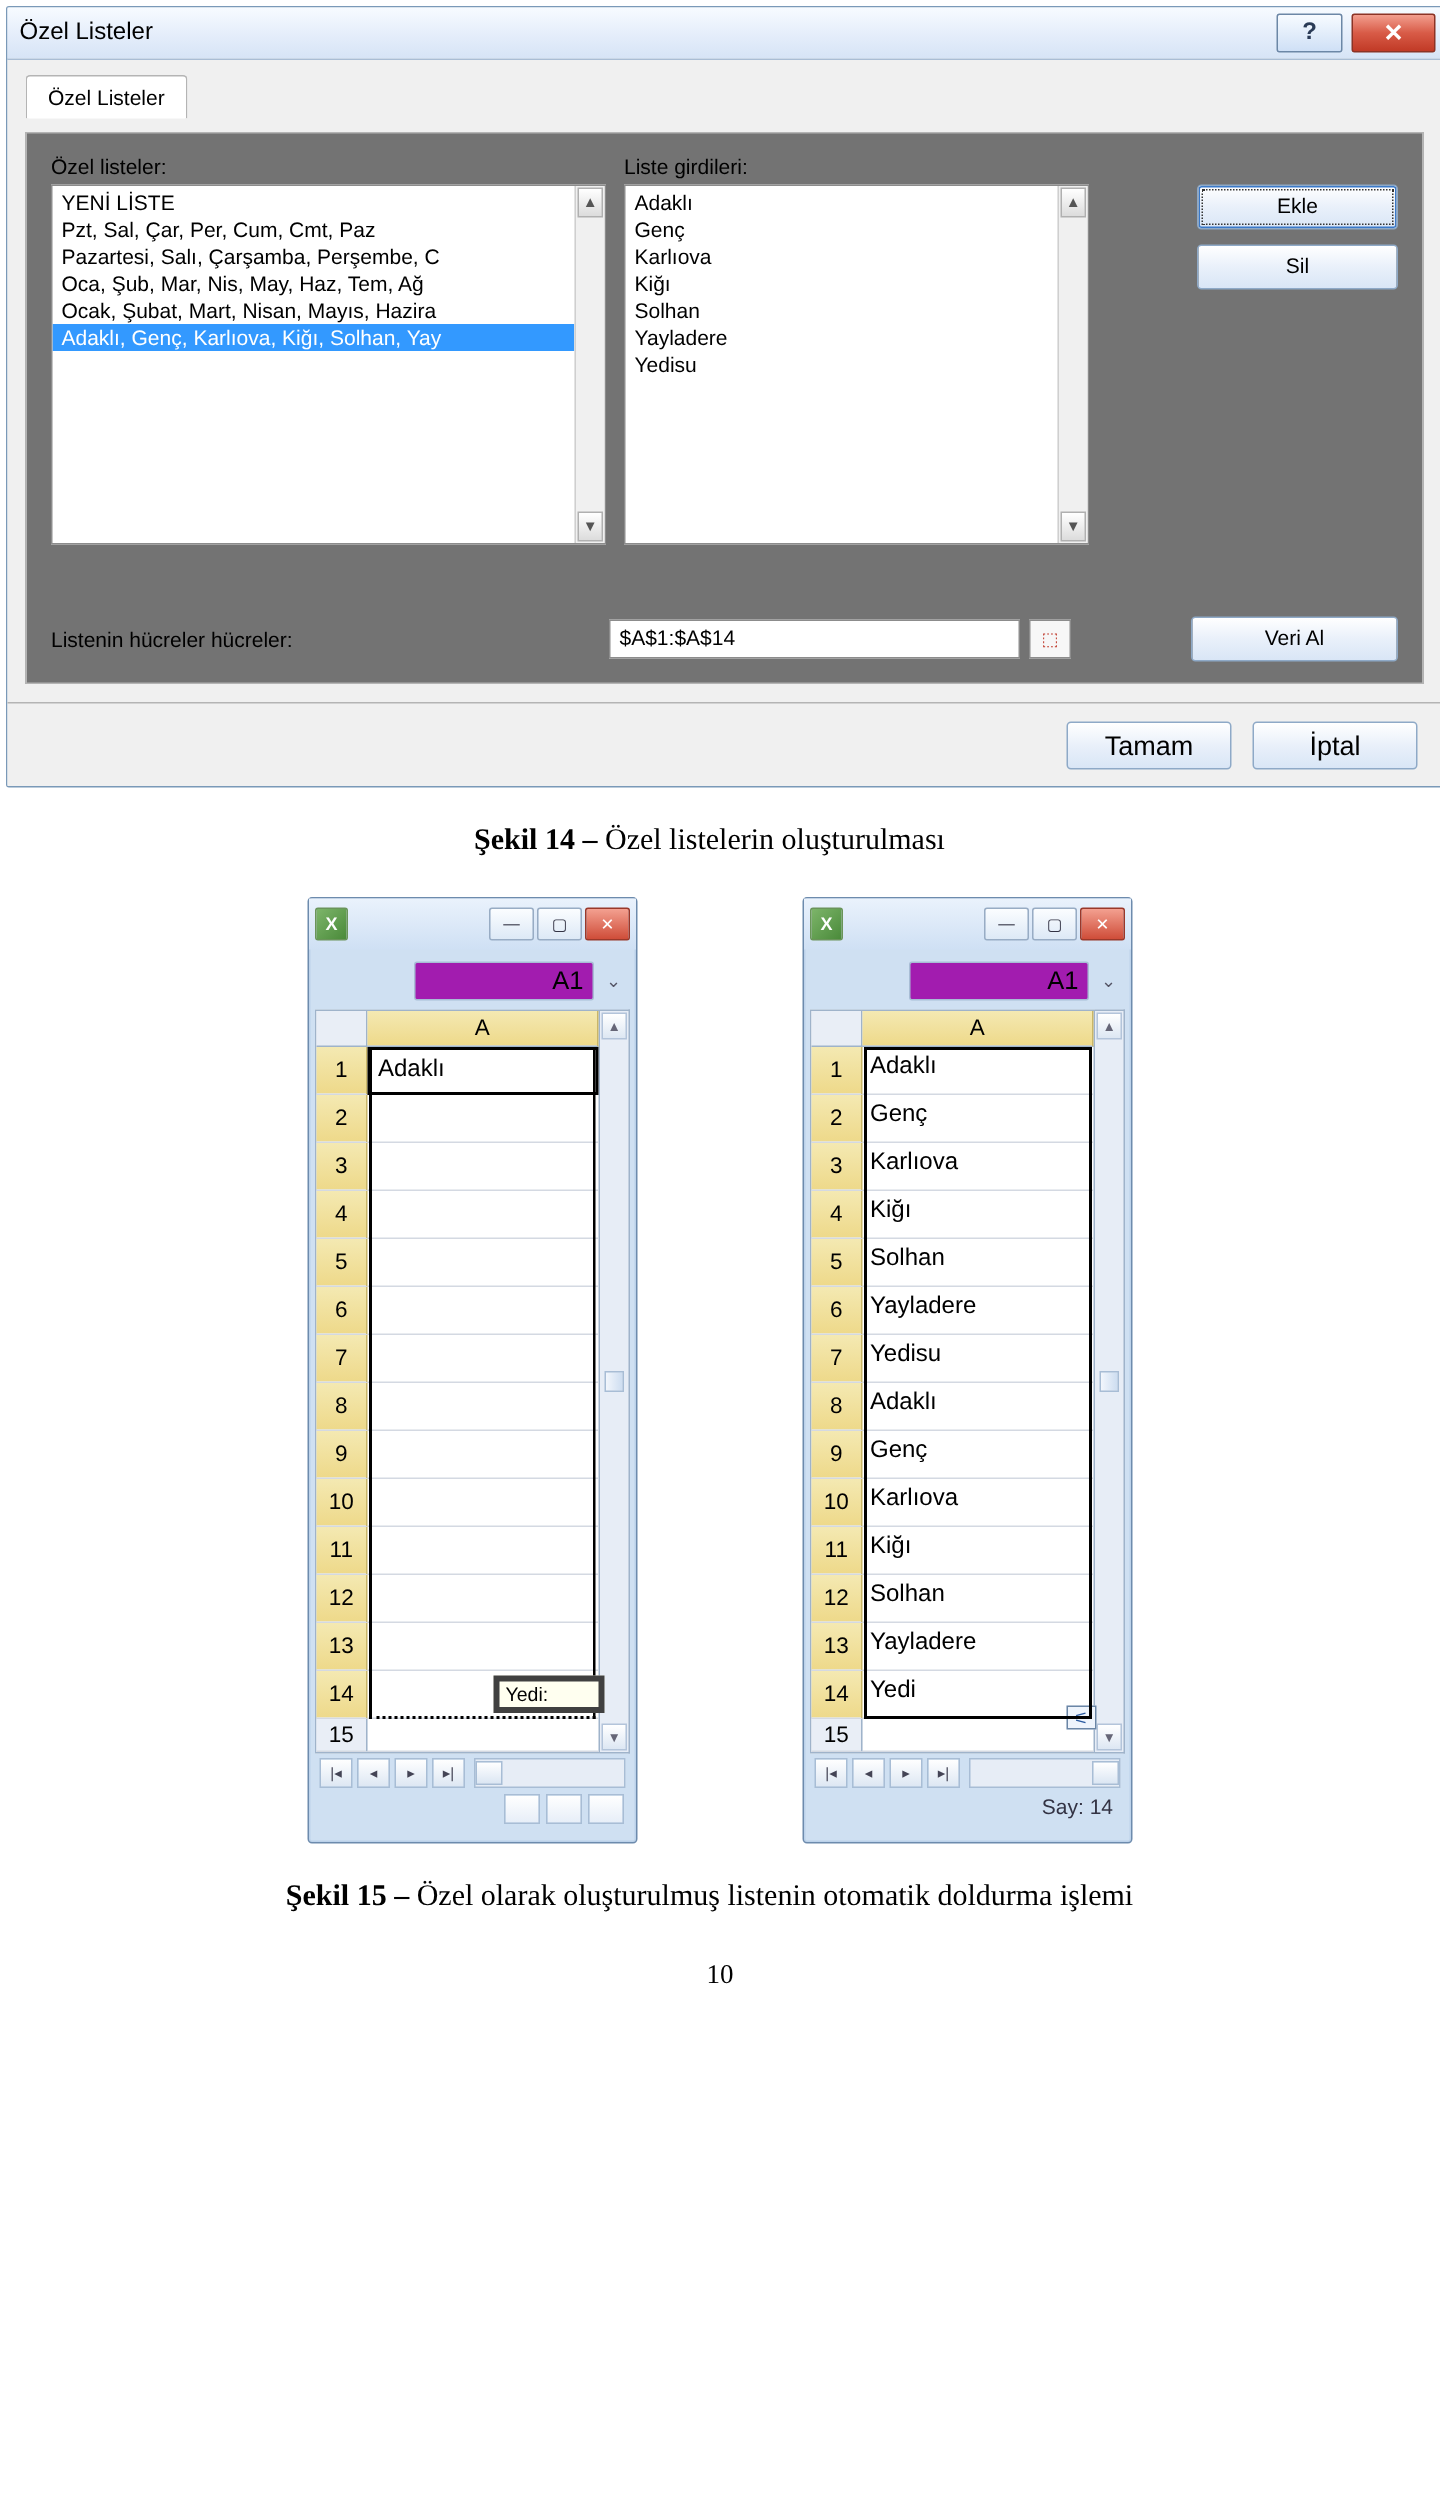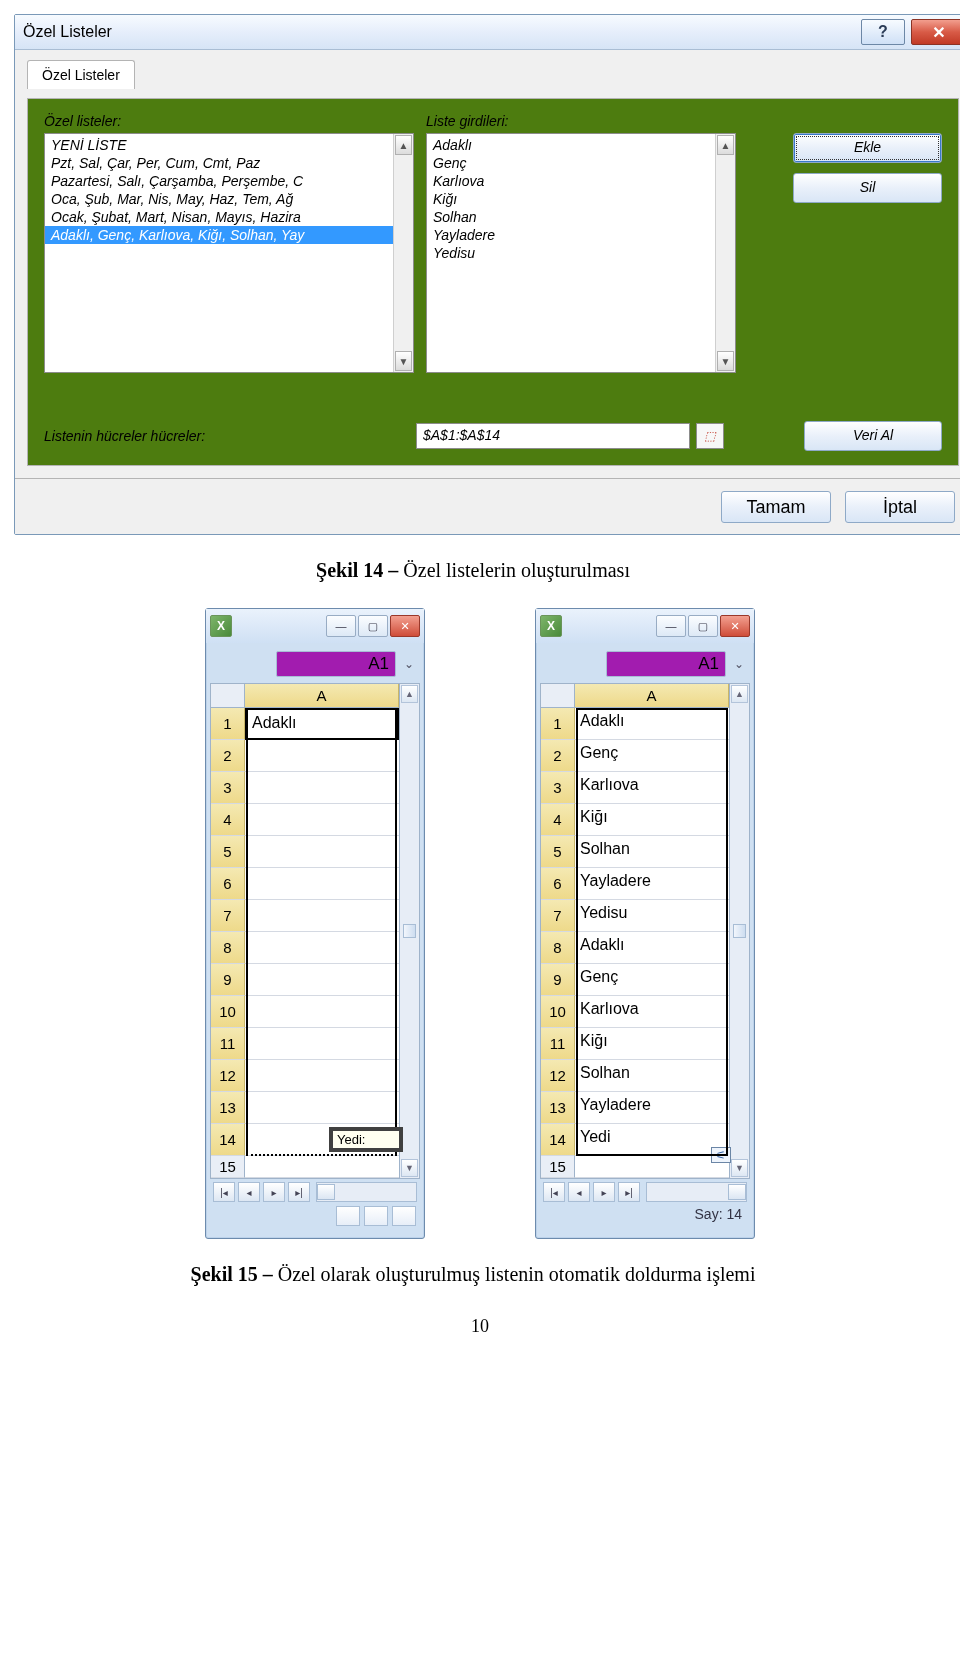--- a/index.html
+++ b/index.html
@@ -5,21 +5,21 @@
   * { box-sizing: border-box; }
   body {
     margin: 0;
     font-family: "Segoe UI", Tahoma, sans-serif;
     background: #fff;
     color: #000;
     font-size: 14px;
   }
   .page {
     width: 960px;
-    padding: 14px;
+    padding: 4px;
   }
 
   
   .dlg-window {
     width: 958px;
     margin: 0 auto 18px auto;
     border: 1px solid #7a99b8;
     background: #fff;
     border-radius: 2px;
   }
@@ -51,42 +51,41 @@
     border:1px solid #b4b4b4;
     border-bottom:none;
     background:#fff;
     border-radius:3px 3px 0 0;
     font-size:14px;
   }
   .tab-panel {
     border:1px solid #b4b4b4;
     margin-top:-1px;
     padding:14px 16px 92px 16px;
-    background:#4d7c0f;
+    background:#737373;
     position:relative;
-    font-style:italic;
   }
   .row1 { display:flex; gap:12px; align-items:flex-start; }
   .col-lists, .col-entries { display:flex; flex-direction:column; }
   .col-lists { width:370px; }
   .col-entries { width:310px; }
   .col-btns { flex:1; display:flex; flex-direction:column; gap:10px; align-items:flex-end; padding-top:20px;}
 
   .lbl { font-size:14px; margin-bottom:4px; display:inline-block; }
   .listbox {
     border:1px solid #8c8c8c; background:#fff; height:240px; position:relative;
     display:flex;
   }
   .listbox-inner { flex:1; overflow:hidden; padding:2px 0; }
   .list-row { padding:1px 6px; font-size:14px; white-space:nowrap; overflow:hidden; }
   .list-row.selected { background:#3399ff; color:#fff; }
   .lb-scroll { width:20px; border-left:1px solid #cfcfcf; background:#f0f0f0; display:flex; flex-direction:column; justify-content:space-between; }
   .sb-btn { height:20px; background:linear-gradient(to bottom,#fff,#dcdcdc); border:1px solid #b0b0b0; margin:1px; display:flex;align-items:center;justify-content:center; font-size:10px; color:#555;}
   .action-btn {
-    width:149px; height:30px; border:1px solid #8ea9c7; border-radius:3px;
+    width:134px; height:30px; border:1px solid #8ea9c7; border-radius:3px;
     background:linear-gradient(to bottom,#fff,#e9f0fa 50%,#d9e6f6);
     font-size:14px; text-align:center; line-height:27px;
   }
   .action-btn.focused { outline:1px dotted #333; outline-offset:-4px; box-shadow:0 0 0 1px #3a79c9 inset; }
 
   .row2 { position:absolute; left:16px; right:16px; bottom:14px; display:flex; align-items:center; gap:6px; }
   .row2 .lbl2 { width:366px; font-size:14px; }
   .range-input {
     flex:0 0 274px; height:26px; border:1px solid #8c8c8c; background:#fff; padding:3px 6px; font-size:14px;
   }

